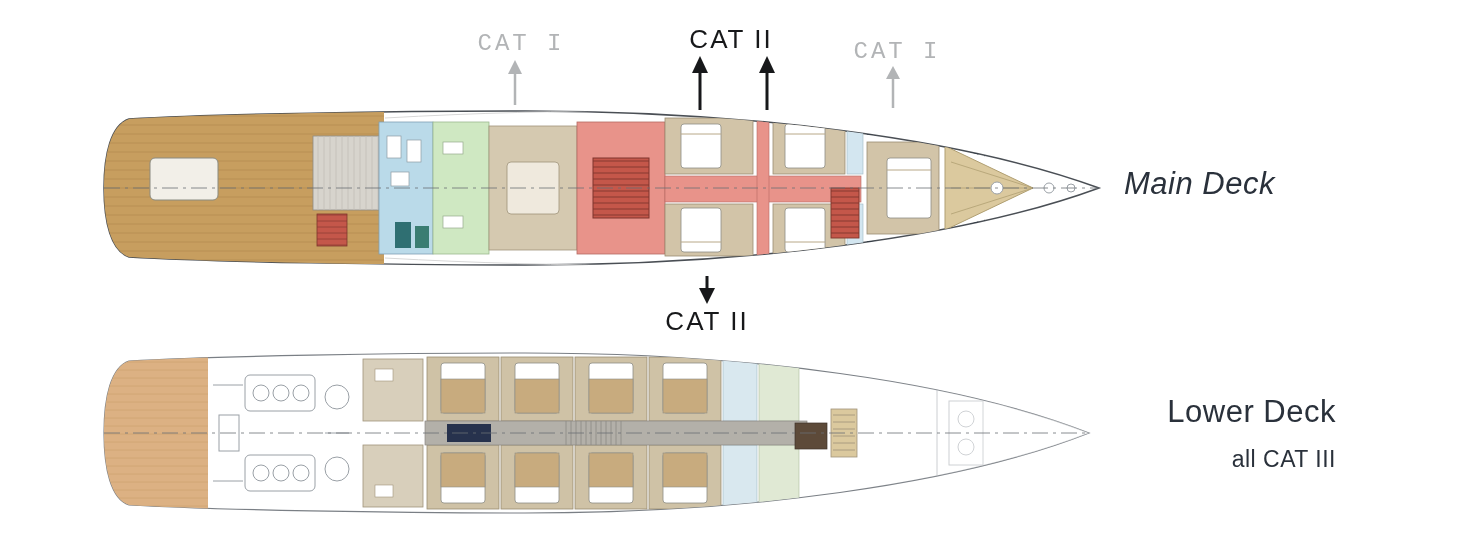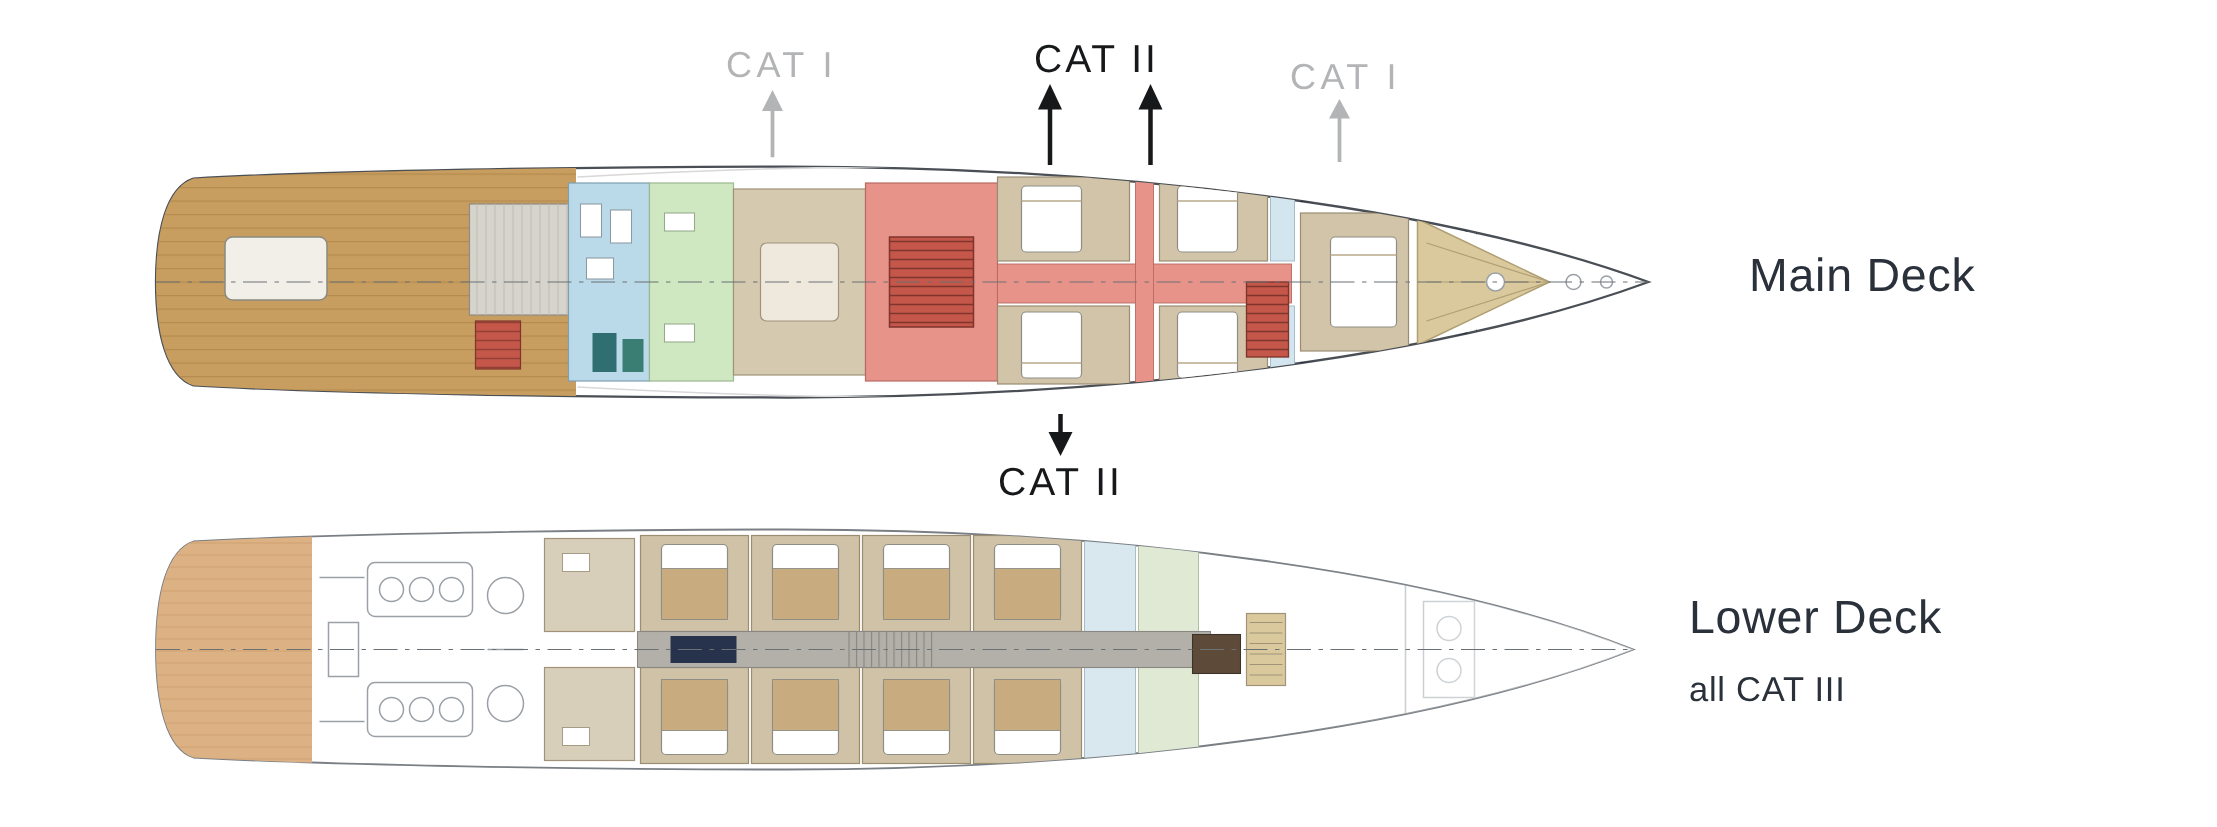--- a/index.html
+++ b/index.html
@@ -1,24 +1,24 @@
 <!DOCTYPE html>
 <html><head>
 <meta charset="utf-8">
 <style>
   html,body{margin:0;padding:0;background:#ffffff;}
   body{width:1478px;height:551px;overflow:hidden;font-family:"Liberation Sans",sans-serif;}
   .stage{position:relative;width:1478px;height:551px;background:#fff;}
   .abs{position:absolute;}
   .cat-label{font-size:24px;letter-spacing:3px;text-align:center;white-space:nowrap;}
-  .cat-gray{color:#b2b4b6;}
+  .cat-gray{color:#b2b4b6;font-family:Liberation Mono, monospace;}
   .cat-black{color:#17181a;font-size:26px;letter-spacing:2px;}
   .deck-label{color:#2a313b;font-size:31px;letter-spacing:0.5px;white-space:nowrap;}
   .deck-sublabel{color:#2a313b;font-size:23px;letter-spacing:0.5px;margin-top:16px;}
-  .deck-label-block{text-align:left;}
+  .deck-label-block{text-align:right;}
   svg{display:block;}
 </style>
 </head>
 <body>
 
 <div class="stage">
 
   <div class="abs cat-label cat-gray" style="left:466px;top:30px;width:110px;">CAT I</div>
 
   <div class="abs cat-label cat-black" style="left:681px;top:24px;width:100px;">CAT II</div>
@@ -130,21 +130,21 @@
       <polygon points="850,40 938,82 850,124" fill="#dbc99e" stroke="#b09f72" stroke-width="1"></polygon>
       <path d="M938,82 L856,56 M938,82 L856,82 M938,82 L856,108" stroke="#b09f72" stroke-width="0.8" fill="none"></path>
       <circle cx="902" cy="82" r="6" fill="#fff" stroke="#9aa0a6" stroke-width="1"></circle>
       <circle cx="954" cy="82" r="5" fill="#fff" stroke="#9aa0a6" stroke-width="1"></circle>
       <circle cx="976" cy="82" r="4" fill="#fff" stroke="#9aa0a6" stroke-width="1"></circle>
     </g>
 
     <path d="M9,82 H1004" stroke="#6b7075" stroke-width="0.8" stroke-dasharray="16 5 3 5" fill="none"></path>
   </svg>
 
-  <div class="abs deck-label" style="left:1166px;top:166px;">Main Deck</div>
+  <div class="abs deck-label" style="left:1124px;top:166px;font-style:italic;">Main Deck</div>
 
   <svg class="abs" style="left:697px;top:276px;" width="20" height="28" viewBox="0 0 20 28">
     <path d="M10,0 L10,13" stroke="#17181a" stroke-width="3" fill="none"></path>
     <path d="M10,28 L2,12 L18,12 Z" fill="#17181a"></path>
   </svg>
   <div class="abs cat-label cat-black" style="left:657px;top:306px;width:100px;">CAT II</div>
 
   <svg class="abs" style="left:95px;top:345px;" width="1000" height="176" viewBox="0 0 1000 176">
     <defs>
       <clipPath id="lhull">

